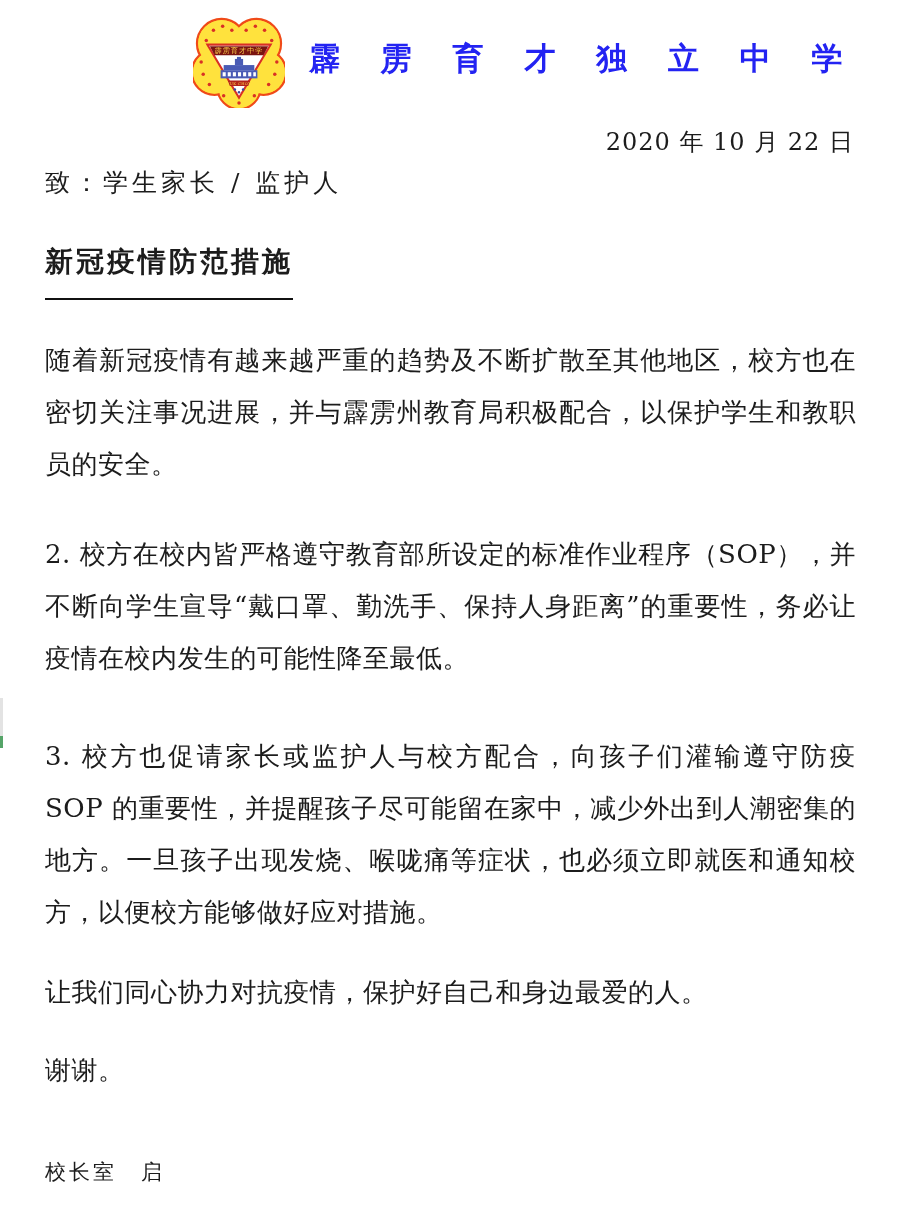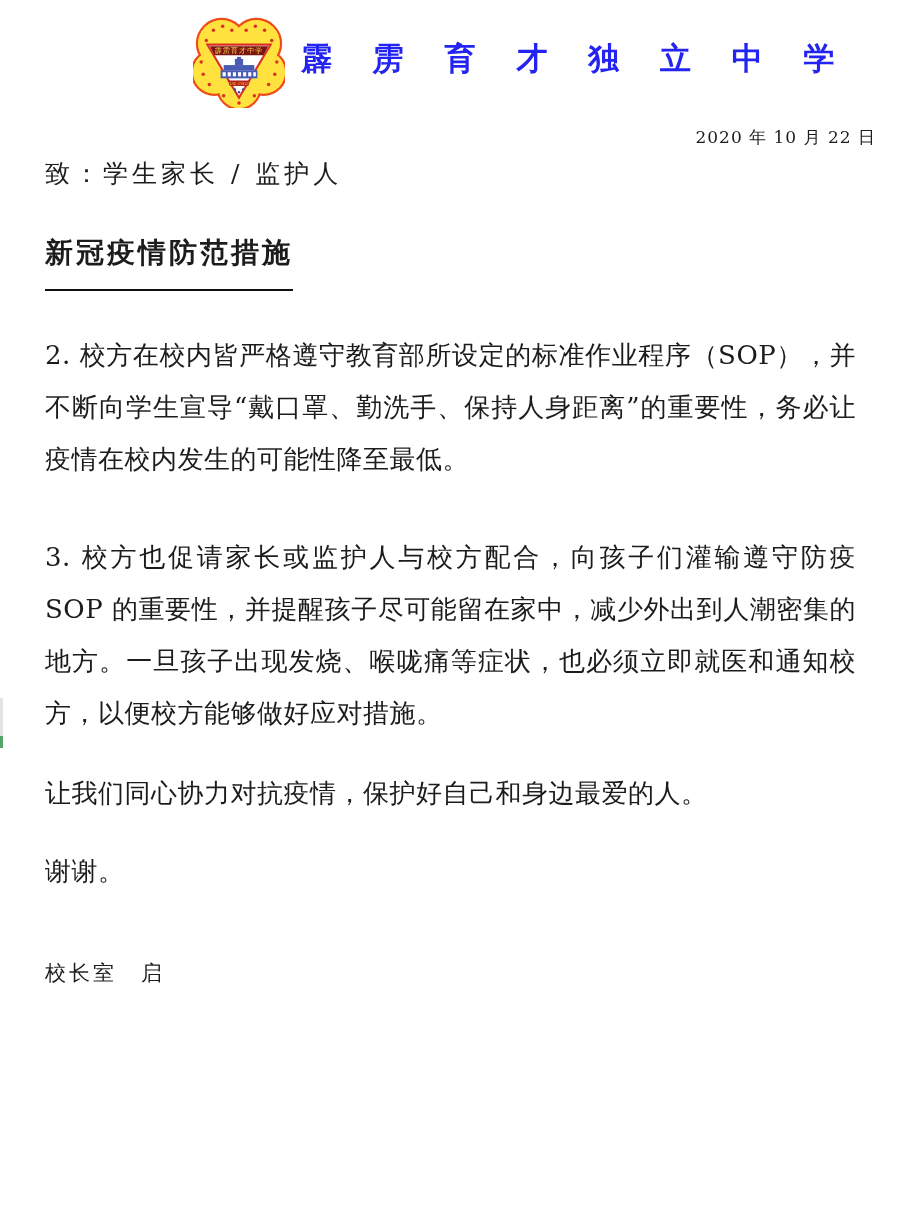--- a/index.html
+++ b/index.html
@@ -19,20 +19,21 @@
     position: absolute; left: 0; top: 736px; width: 3px; height: 12px;
     background: #55a468;
   }
 
   
   .letterhead {
     display: flex;
     align-items: flex-start;
     padding-top: 16px;
     margin-left: 193px;
+    gap: 8px;
   }
   .logo-wrap { width: 92px; height: 92px; flex: 0 0 auto; }
   .head-text { margin-left: 16px; padding-top: 6px; }
   .school-cn {
     color: #2323f2;
     font-size: 31px;
     font-weight: 600;
     letter-spacing: 15px;
     line-height: 40px;
     white-space: nowrap;
@@ -46,23 +47,23 @@
     letter-spacing: 0.2px;
     line-height: 30px;
     margin-top: 2px;
     white-space: nowrap;
     font-family: "Liberation Sans", sans-serif;
   }
 
   
   .date-line {
     text-align: right;
-    padding-right: 24px;
+    padding-right: 46px;
     margin-top: 18px;
-    font-size: 17px;
+    font-size: 24px;
     letter-spacing: 1px;
   }
   .recipient-line {
     margin-left: 45px;
     margin-top: 8px;
     font-size: 25px;
     letter-spacing: 4px;
   }
   .subject-wrap { margin-left: 45px; margin-top: 44px; }
   .subject {
@@ -175,19 +176,20 @@
 </div>
 
 <div class="date-line">2020 年 10 月 22 日</div>
 <div class="recipient-line">致：学生家长 / 监护人</div>
 
 <div class="subject-wrap">
   <span class="subject">新冠疫情防范措施</span>
 </div>
 
 <div class="body-text">
+  <p class="p0">随着新冠疫情有越来越严重的趋势及不断扩散至其他地区，校方也在密切关注事况进展，并与霹雳州教育局积极配合，以保护学生和教职员的安全。</p>
   <p class="p1">2.  校方在校内皆严格遵守教育部所设定的标准作业程序（SOP），并不断向学生宣导“戴口罩、勤洗手、保持人身距离”的重要性，务必让疫情在校内发生的可能性降至最低。</p>
   <p class="p2">3.  校方也促请家长或监护人与校方配合，向孩子们灌输遵守防疫 SOP 的重要性，并提醒孩子尽可能留在家中，减少外出到人潮密集的地方。一旦孩子出现发烧、喉咙痛等症状，也必须立即就医和通知校方，以便校方能够做好应对措施。</p>
   <p class="p3">让我们同心协力对抗疫情，保护好自己和身边最爱的人。</p>
   <p class="p4">谢谢。</p>
 </div>
 
 <div class="closing-line">校长室　启</div>
 
 </body></html>

